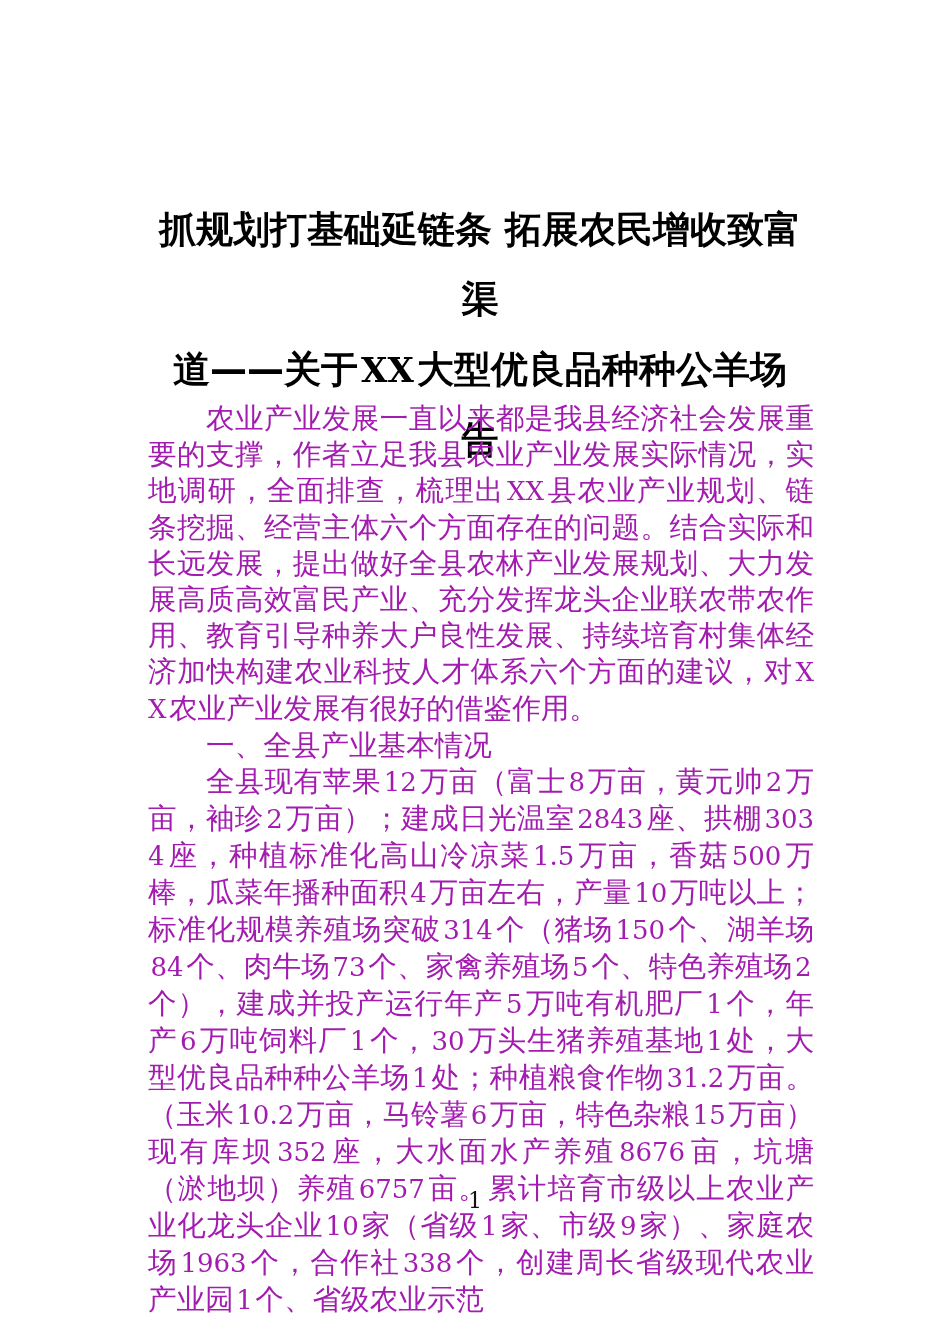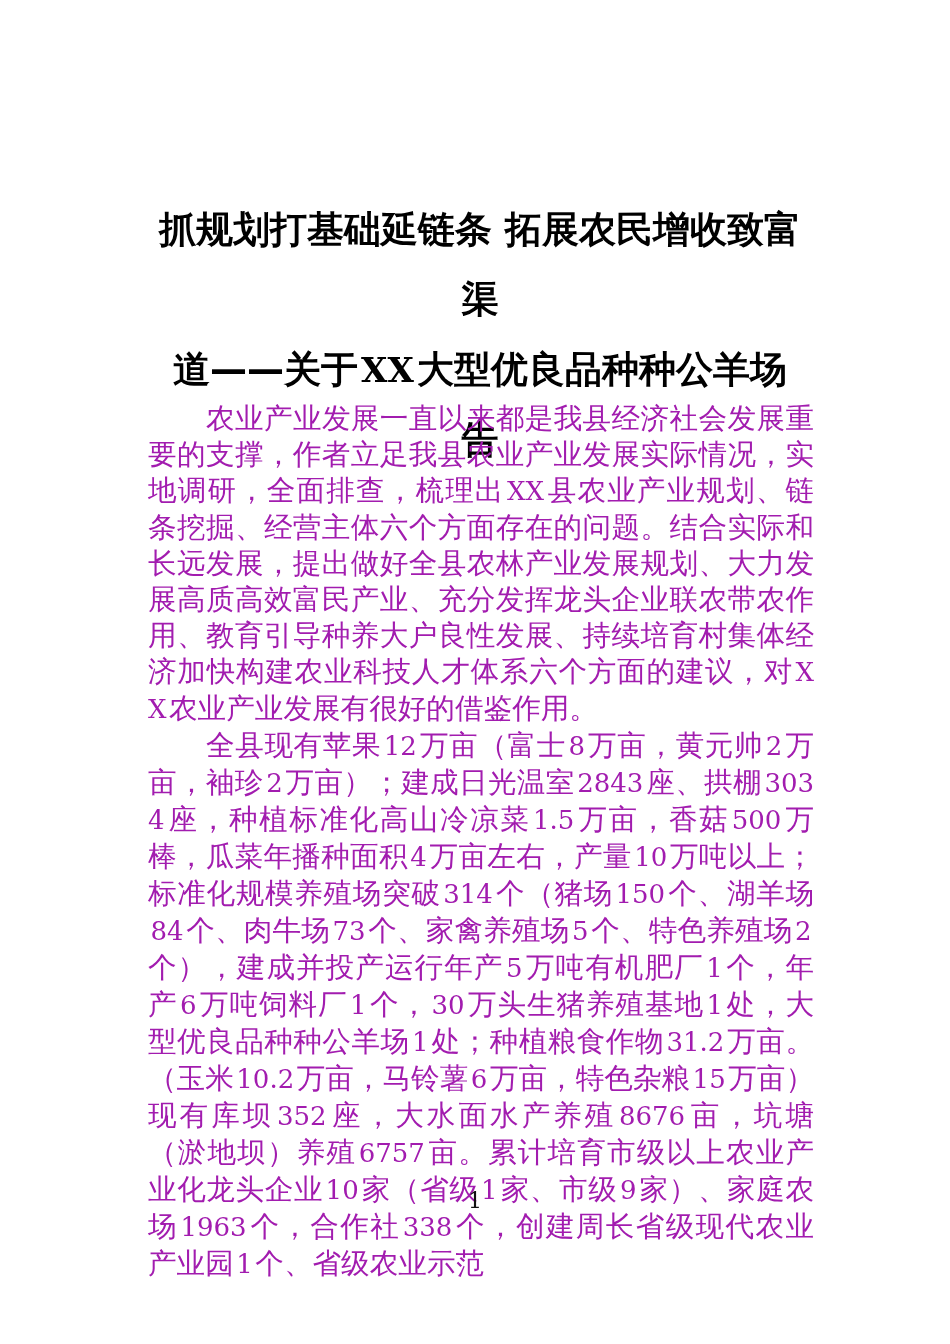--- a/index.html
+++ b/index.html
@@ -93,18 +93,19 @@
 <div class="page">
 
   <h1 class="doc-title">
     <span>抓规划打基础延链条 拓展农民增收致富渠</span><br>
     <span>道——关于</span><span class="lat">XX</span><span>大型优良品种种公羊场</span><br>
     <span>告</span>
   </h1>
 
   <div class="body-wrap" id="body-host">
       <p class="para"><span>农业产业发展一直以来都是我县经济社会发展重要的支撑，作者立足我县农业产业发展实际情况，实地调研，全面排查，梳理出</span><span class="lat">XX</span><span>县农业产业规划、链条挖掘、经营主体六个方面存在的问题。结合实际和长远发展，提出做好全县农林产业发展规划、大力发展高质高效富民产业、充分发挥龙头企业联农带农作用、教育引导种养大户良性发展、持续培育村集体经济加快构建农业科技人才体系六个方面的建议，对</span><span class="lat">XX</span><span>农业产业发展有很好的借鉴作用。</span></p>
+      <p class="para"><span>一、全县产业基本情况</span></p>
       <p class="para"><span>全县现有苹果</span><span class="lat">12</span><span>万亩（富士</span><span class="lat">8</span><span>万亩，黄元帅</span><span class="lat">2</span><span>万亩，袖珍</span><span class="lat">2</span><span>万亩）；建成日光温室</span><span class="lat">2843</span><span>座、拱棚</span><span class="lat">3034</span><span>座，种植标准化高山冷凉菜</span><span class="lat">1.5</span><span>万亩，香菇</span><span class="lat">500</span><span>万棒，瓜菜年播种面积</span><span class="lat">4</span><span>万亩左右，产量</span><span class="lat">10</span><span>万吨以上；标准化规模养殖场突破</span><span class="lat">314</span><span>个（猪场</span><span class="lat">150</span><span>个、湖羊场</span><span class="lat">84</span><span>个、肉牛场</span><span class="lat">73</span><span>个、家禽养殖场</span><span class="lat">5</span><span>个、特色养殖场</span><span class="lat">2</span><span>个），建成并投产运行年产</span><span class="lat">5</span><span>万吨有机肥厂</span><span class="lat">1</span><span>个，年产</span><span class="lat">6</span><span>万吨饲料厂</span><span class="lat">1</span><span>个，</span><span class="lat">30</span><span>万头生猪养殖基地</span><span class="lat">1</span><span>处，大型优良品种种公羊场</span><span class="lat">1</span><span>处；种植粮食作物</span><span class="lat">31.2</span><span>万亩。（玉米</span><span class="lat">10.2</span><span>万亩，马铃薯</span><span class="lat">6</span><span>万亩，特色杂粮</span><span class="lat">15</span><span>万亩）现有库坝</span><span class="lat">352</span><span>座，大水面水产养殖</span><span class="lat">8676</span><span>亩，坑塘（淤地坝）养殖</span><span class="lat">6757</span><span>亩。累计培育市级以上农业产业化龙头企业</span><span class="lat">10</span><span>家（省级</span><span class="lat">1</span><span>家、市级</span><span class="lat">9</span><span>家）、家庭农场</span><span class="lat">1963</span><span>个，合作社</span><span class="lat">338</span><span>个，创建周长省级现代农业产业园</span><span class="lat">1</span><span>个、省级农业示范</span></p>
     </div>
 
   <div class="page-number">1</div>
 
 </div>
 
 </body></html>

